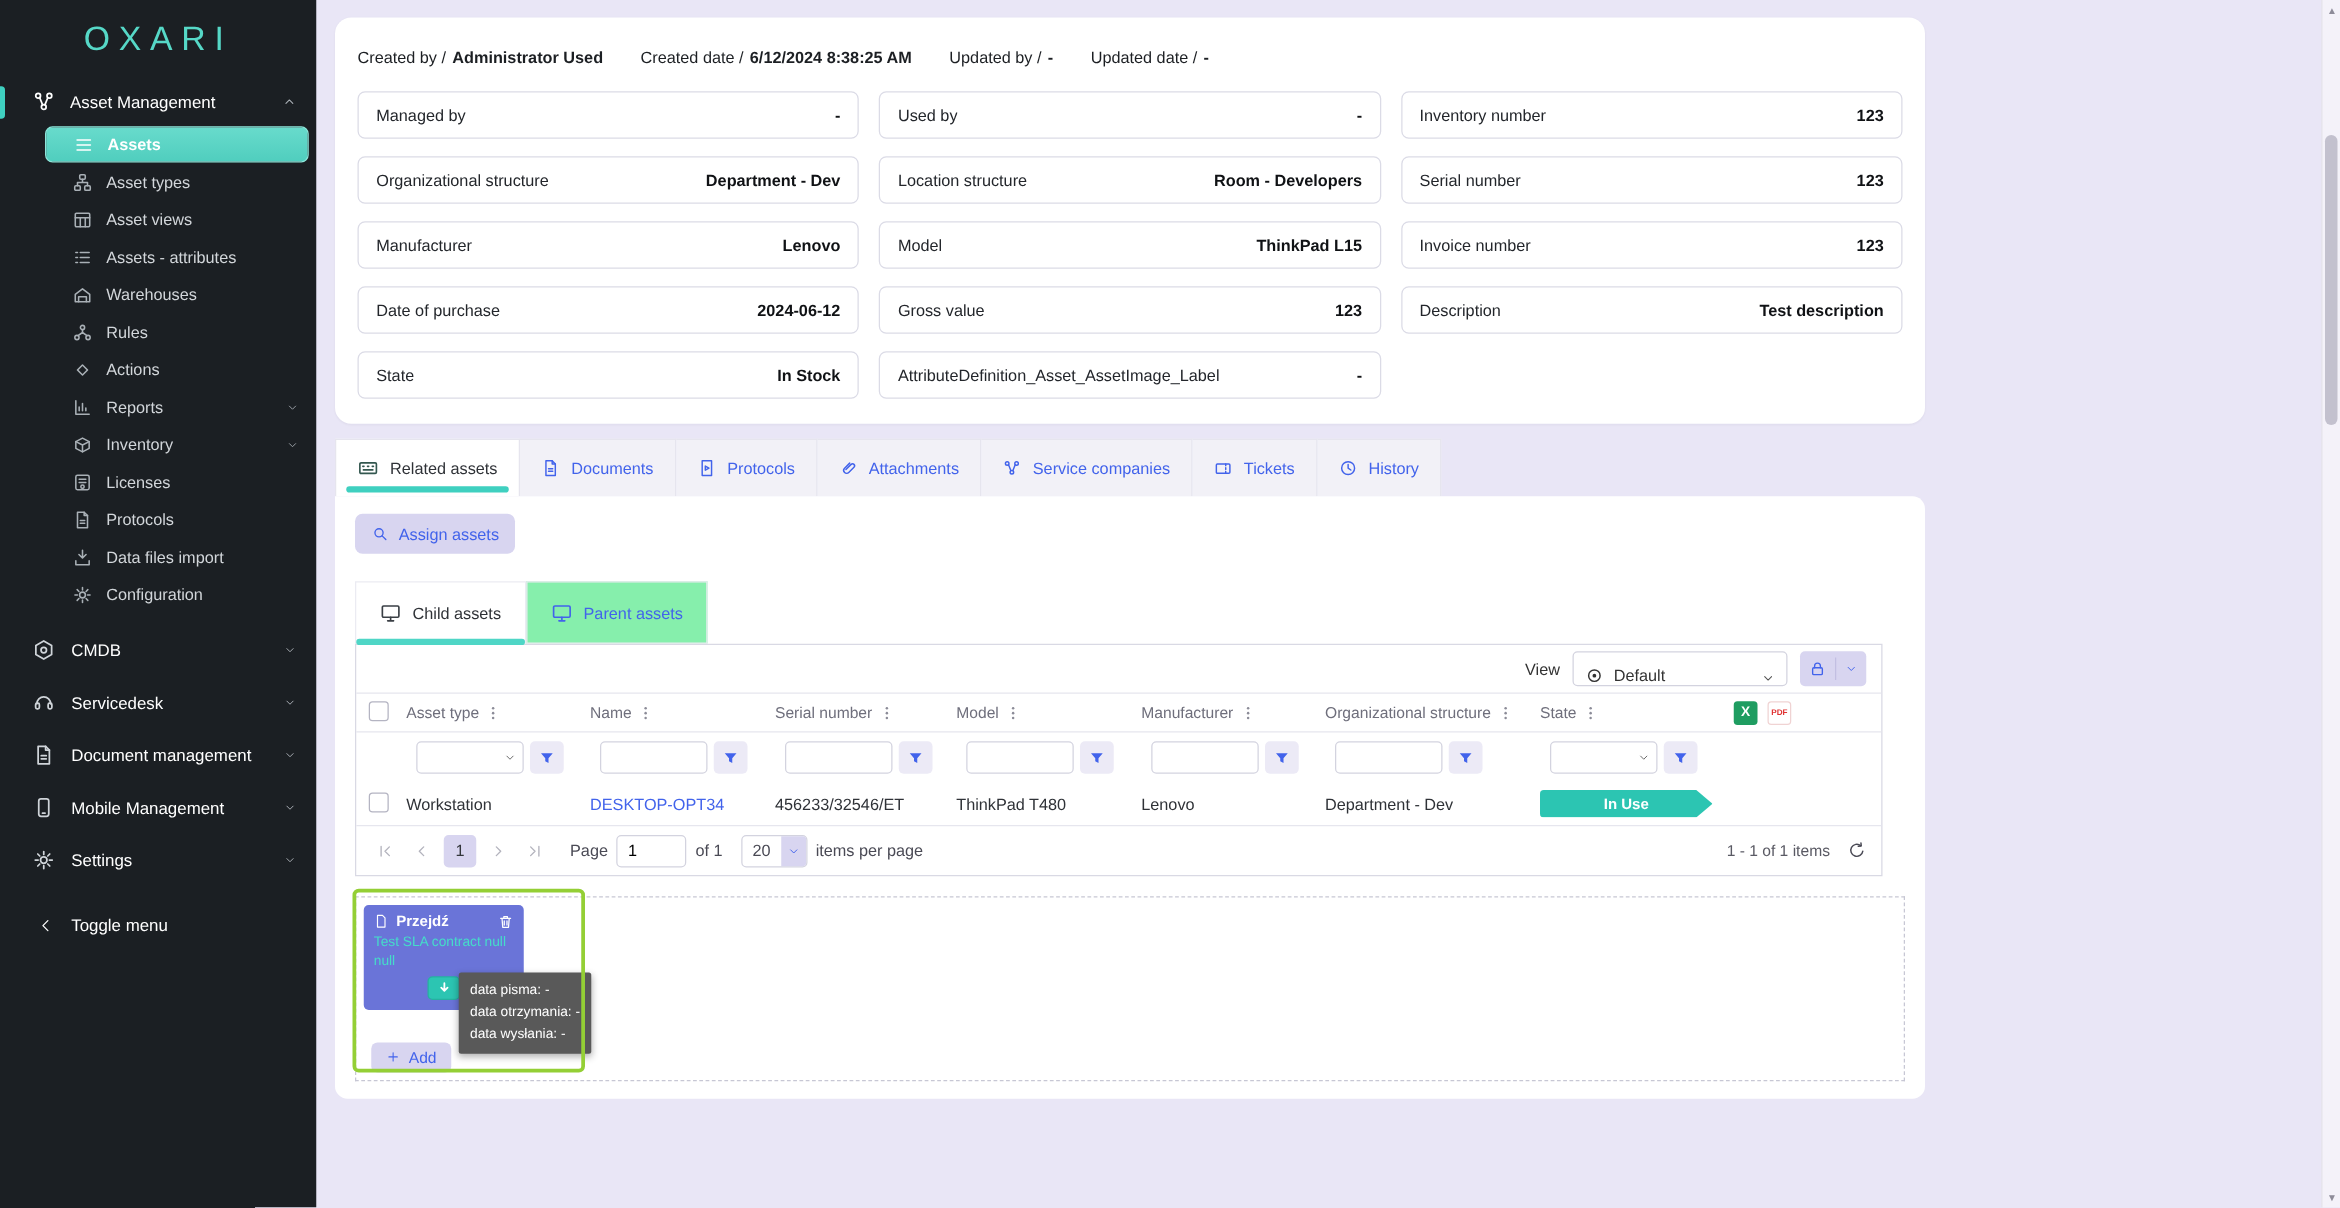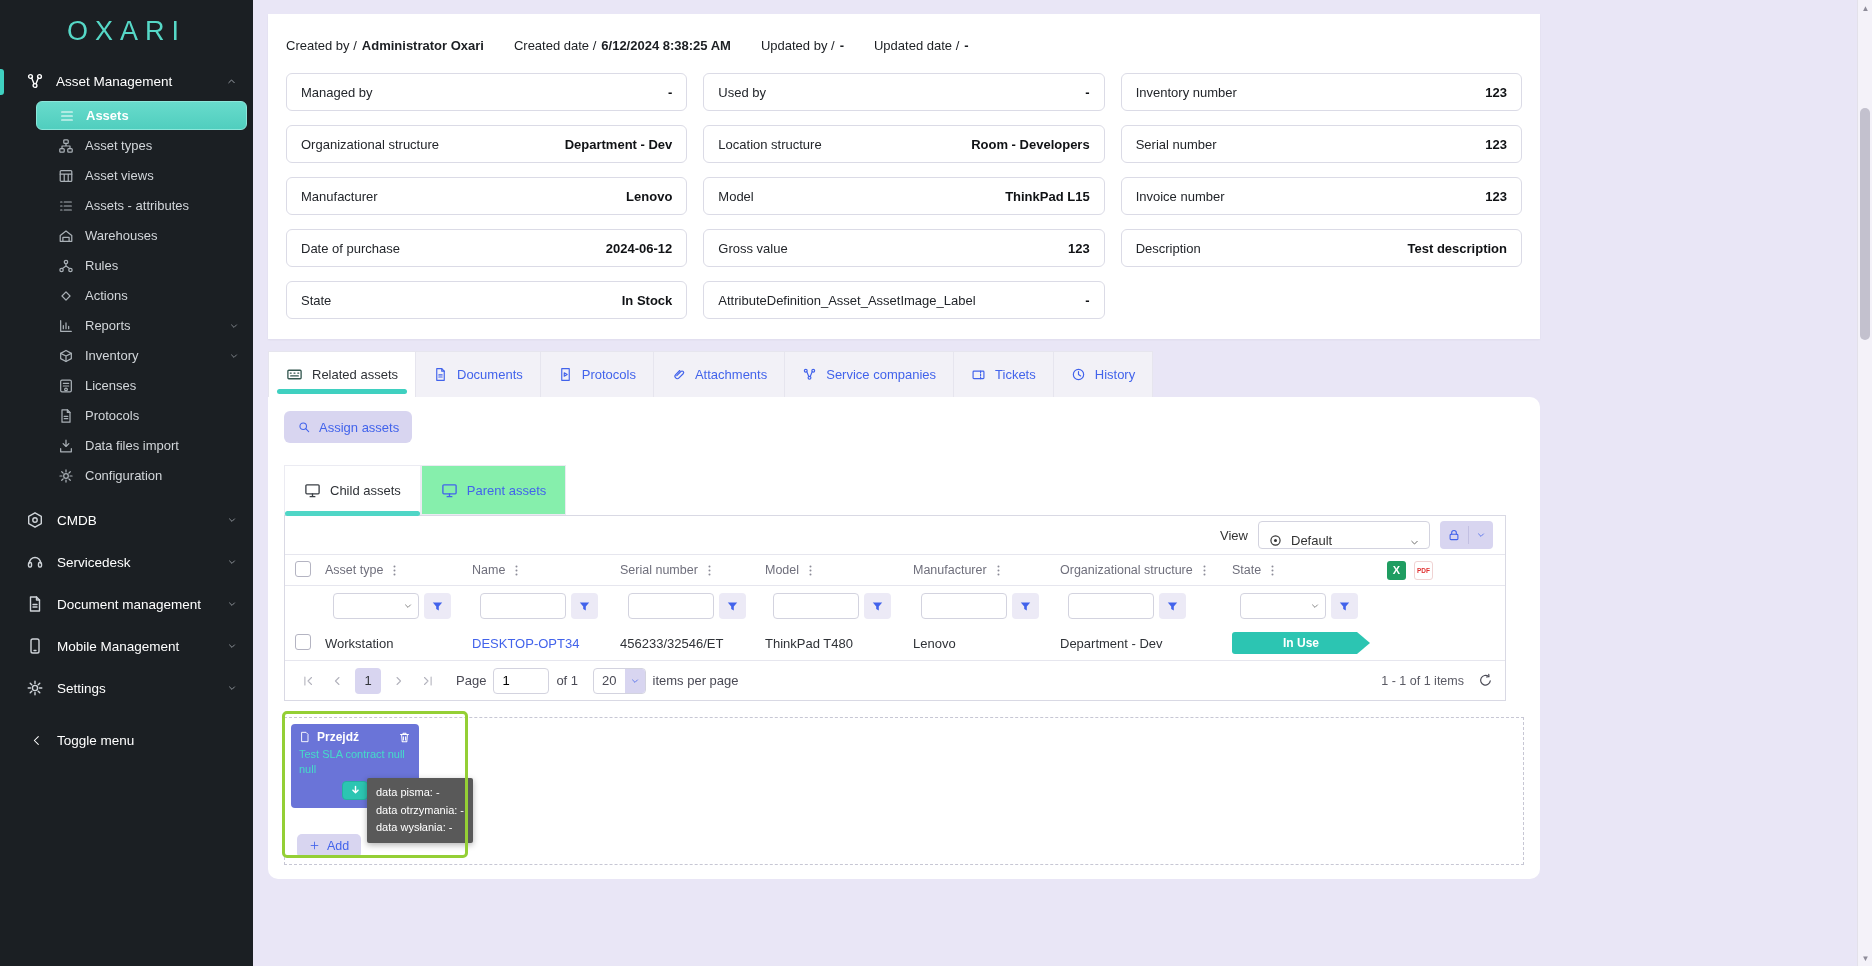--- a/index.html
+++ b/index.html
@@ -21,21 +21,21 @@
   .sub-item.active .si { color:#fff; }
   .sub-item .chev-right { color:#9aa0a6; }
   .sec-list { margin-top:8px; }
   .sec-item { display:flex; align-items:center; gap:13px; padding:11px 16px 11px 26px; height:42px; font-size:13.5px; cursor:pointer; }
   .sec-item .si { color:#cfd4d9; display:flex; }
   .toggle-menu { margin-top:14px; display:flex; align-items:center; gap:14px; padding:10px 16px 10px 30px; font-size:13.5px; cursor:pointer; }
 
   
   .main { flex:1; padding:14px 0 0 15px; position:relative; }
   .content { width:1272px; }
-  .card { background:#fff; border-radius:0; box-shadow:0 1px 2px rgba(30,30,60,.05); }
+  .card { background:#fff; border-radius:13px; box-shadow:0 1px 2px rgba(30,30,60,.05); }
   .meta-card { padding:16px 18px 20px; }
   .meta-row { display:flex; gap:30px; margin:8px 0 20px; font-size:13px; color:#1c1f23; }
   .meta-item { display:flex; gap:5px; }
   .mv { font-weight:700; }
   .fields-grid { display:grid; grid-template-columns:repeat(3,1fr); gap:14px 16px; }
   .field { height:38px; border:1px solid #dbdbe6; border-radius:6px; background:#fff; display:flex; align-items:center; justify-content:space-between; gap:10px; padding:0 14px; }
   .fl { color:#23262b; white-space:nowrap; overflow:hidden; }
   .fv { font-weight:700; color:#101215; white-space:nowrap; }
   .field.empty { visibility:hidden; }
 
@@ -354,21 +354,21 @@
   </div>
 </aside>
 
 <main class="main">
   <div class="content">
 
     <section class="card meta-card">
       <div class="meta-row">
         <div class="meta-item">
           <span class="ml">Created by /</span>
-          <span class="mv">Administrator Oxari</span>
+          <span class="mv">Administrator Used</span>
         </div>
         <div class="meta-item">
           <span class="ml">Created date /</span>
           <span class="mv">6/12/2024 8:38:25 AM</span>
         </div>
         <div class="meta-item">
           <span class="ml">Updated by /</span>
           <span class="mv">-</span>
         </div>
         <div class="meta-item">

